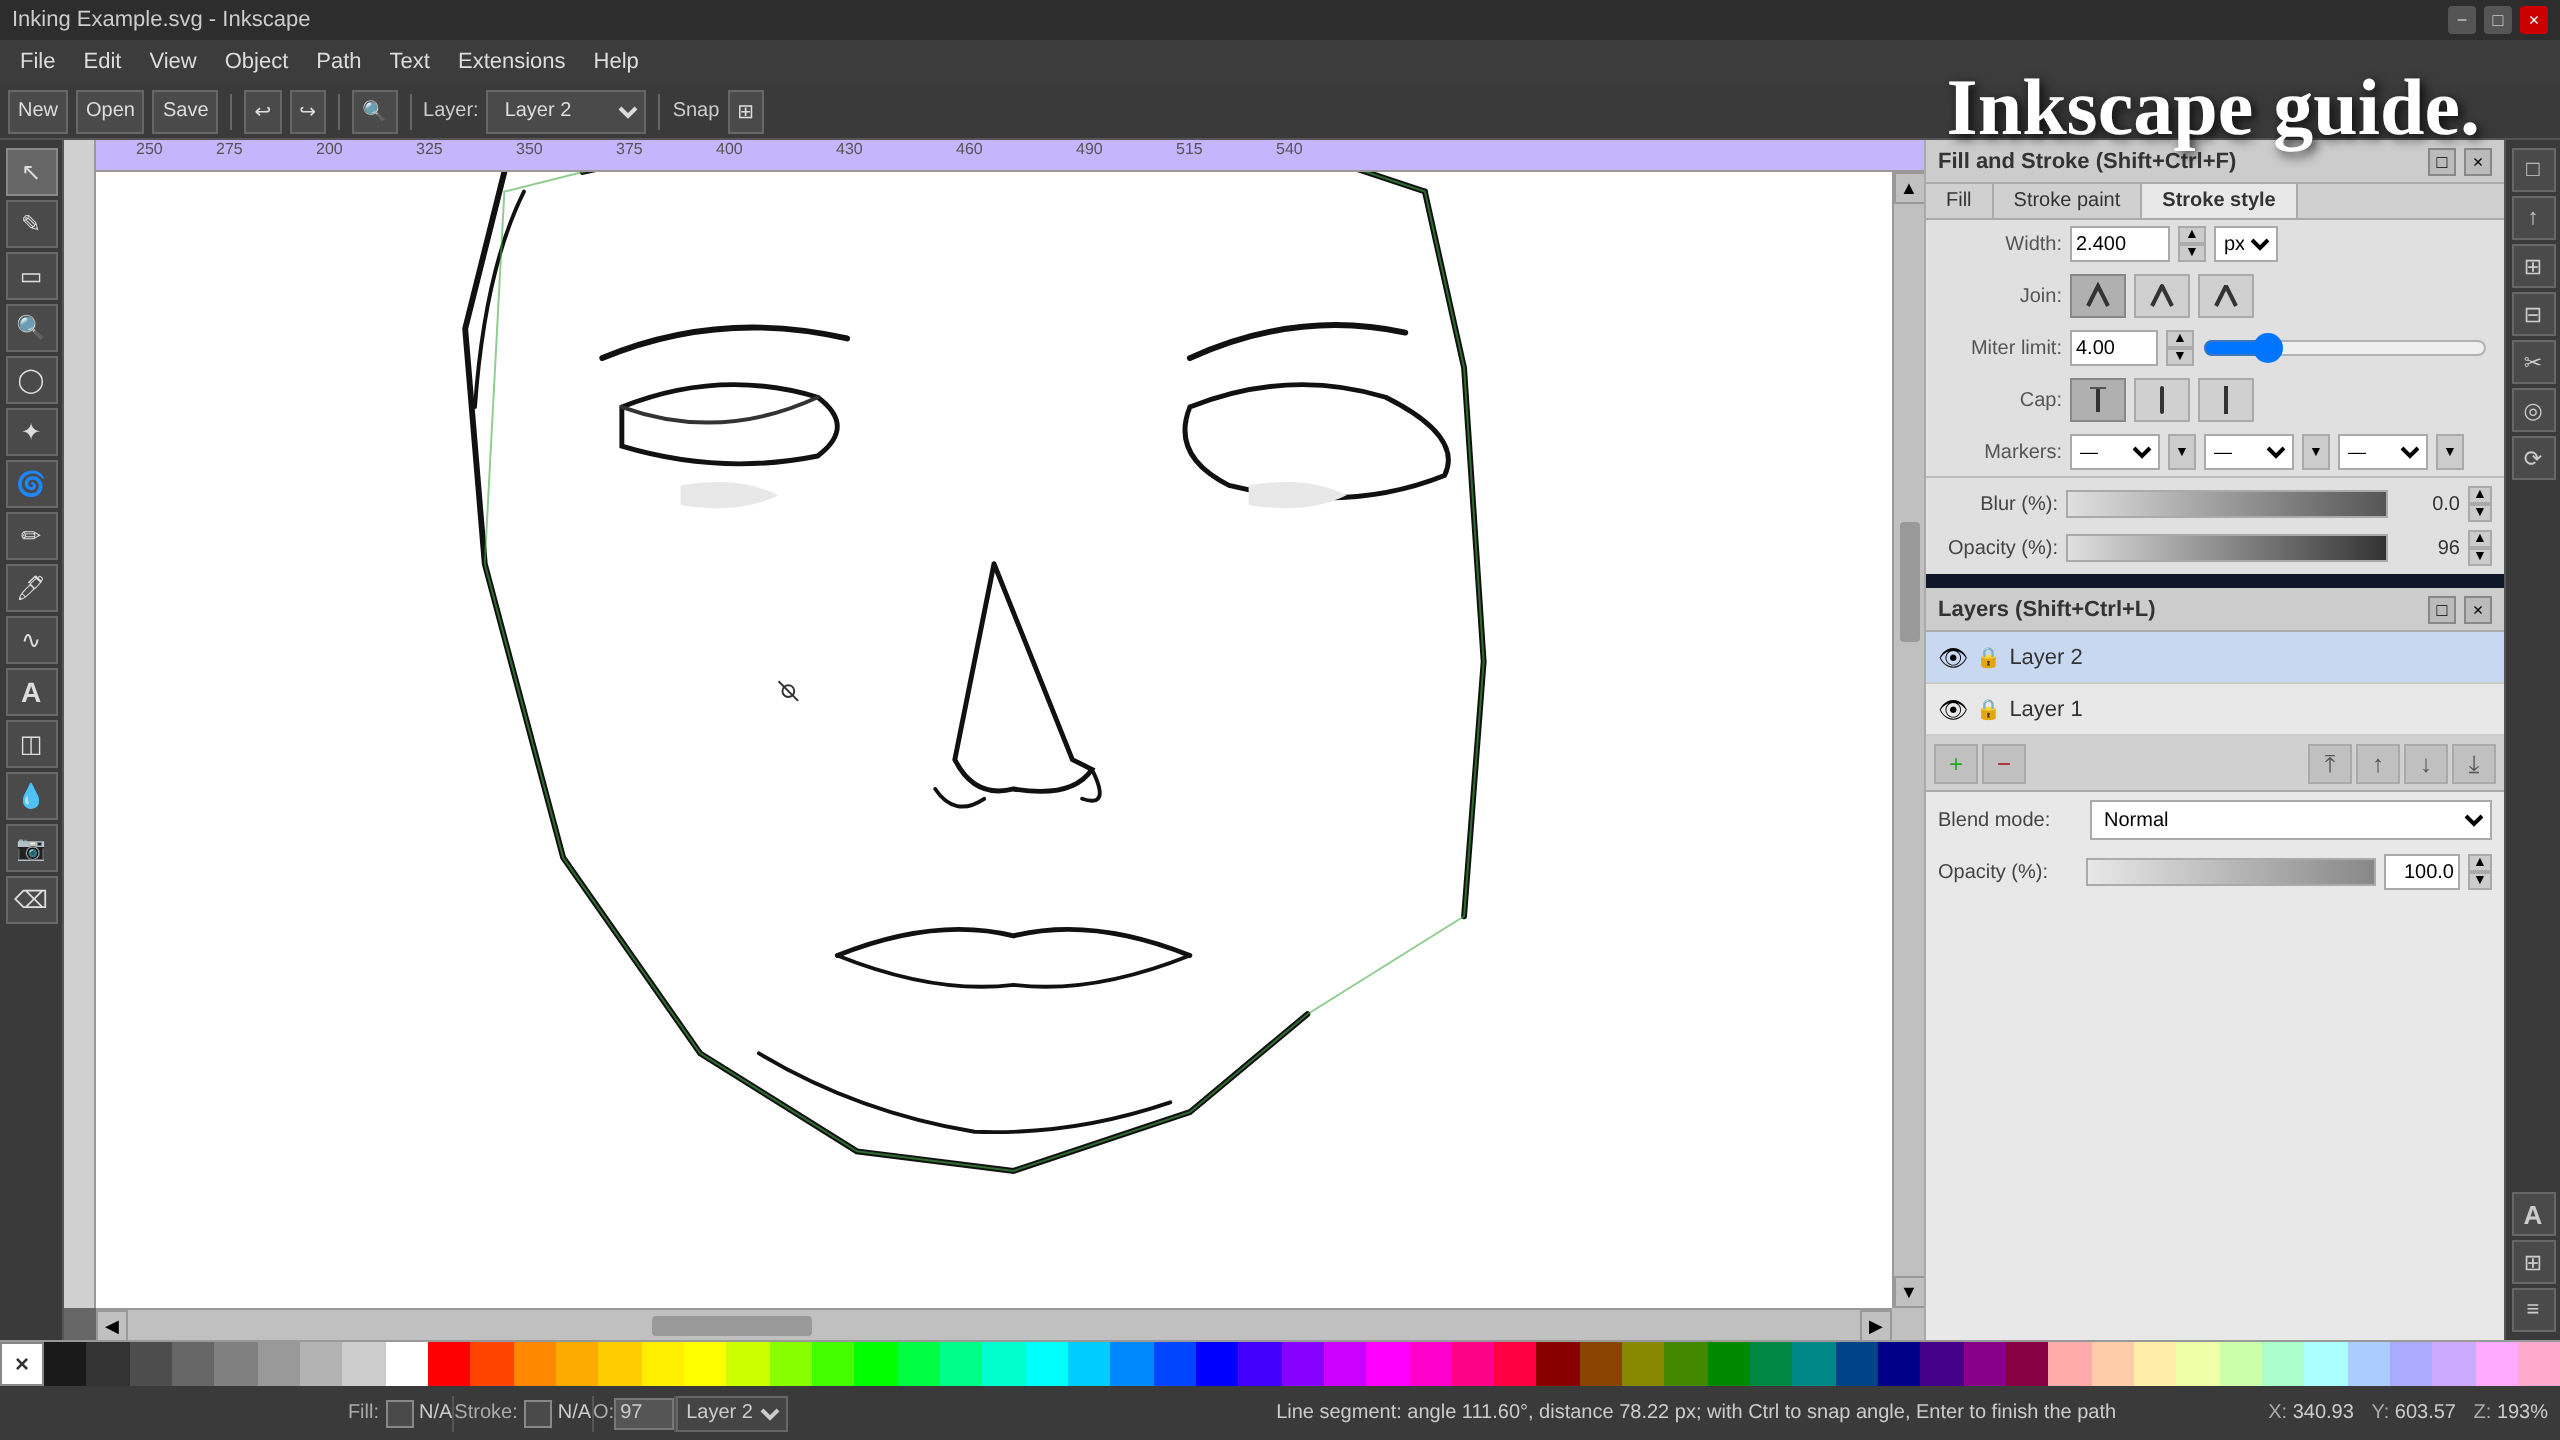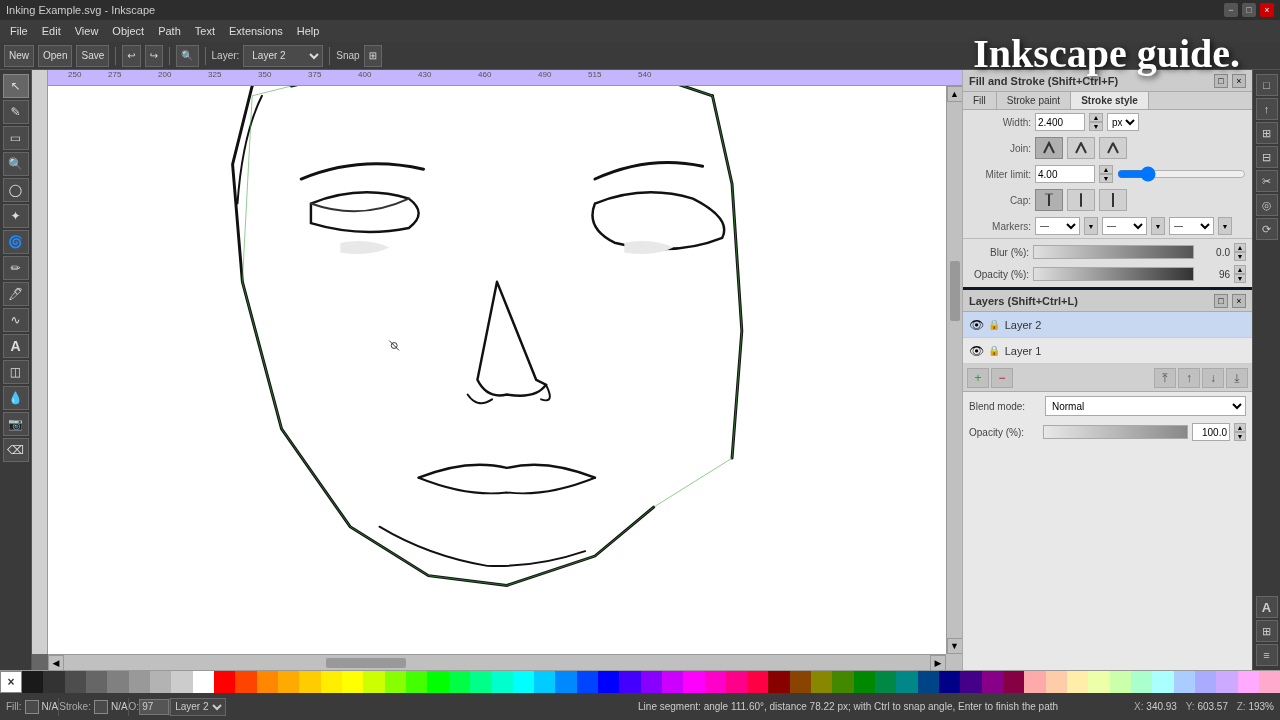--- a/index.html
+++ b/index.html
@@ -134,21 +134,21 @@
       width: 290px;
       background: #e8e8e8;
       display: flex;
       flex-direction: column;
       border-left: 1px solid #aaa;
     }
 
     
     #fill-stroke-panel {
       background: #e0e0e0;
-      border-bottom: 3px solid #0f172a;
+      border-bottom: 7px solid #0f172a;
     }
     .panel-header {
       height: 22px;
       background: #cccccc;
       border-bottom: 1px solid #aaa;
       display: flex;
       align-items: center;
       padding: 0 6px;
       justify-content: space-between;
     }
@@ -334,20 +334,21 @@
       text-shadow: 2px 2px 4px rgba(0,0,0,0.7);
       pointer-events: none;
       z-index: 100;
     }
 
     
     #fill-stroke-status {
       display: flex;
       align-items: center;
       flex: 1;
+      justify-content: center;
     }
 
     .status-segment {
       display: flex;
       align-items: center;
       gap: 3px;
     }
 
     .path-status {
       flex: 1;
@@ -568,21 +569,21 @@
         </div>
         <div class="join-btn" title="Bevel join">
           <svg width="18" height="18">
               <polyline points="4,14 9,4 14,14" fill="none" stroke="#333" stroke-width="2" stroke-linejoin="bevel"></polyline>
             </svg>
         </div>
       </div>
 
       <div class="panel-row">
         <span class="panel-label">Miter limit:</span>
-        <input class="panel-input" type="text" value="4.00" style="width: 60px;">
+        <input class="panel-input" type="text" value="4.00" style="width: 44px;">
         <div class="panel-spinbox">
           <div class="spin-btn">▲</div>
           <div class="spin-btn">▼</div>
         </div>
         <input type="range" min="0" max="20" value="4" style="flex: 1 1 0%; height: 14px;">
       </div>
 
       <div class="panel-row">
         <span class="panel-label">Cap:</span>
         <div class="join-btn active" title="Butt cap">

